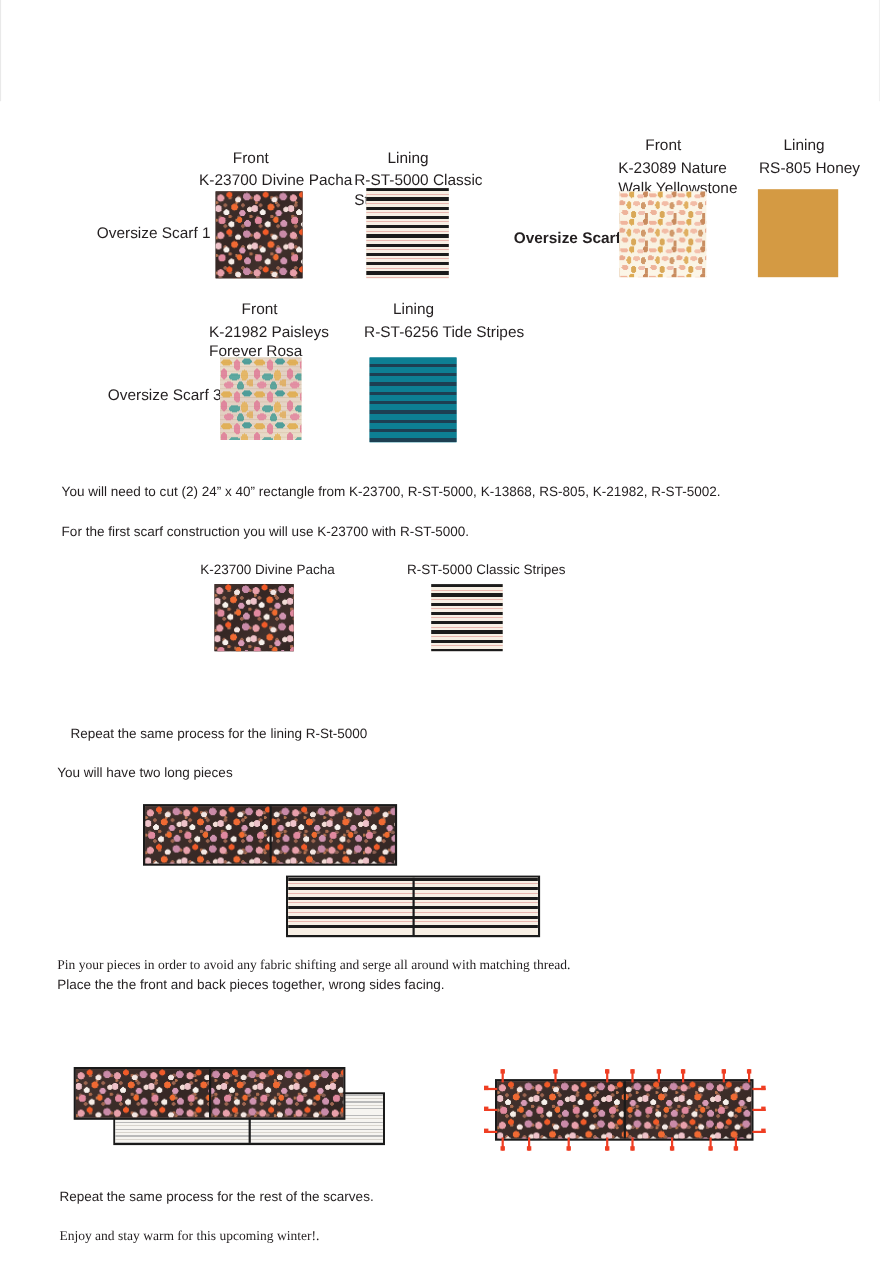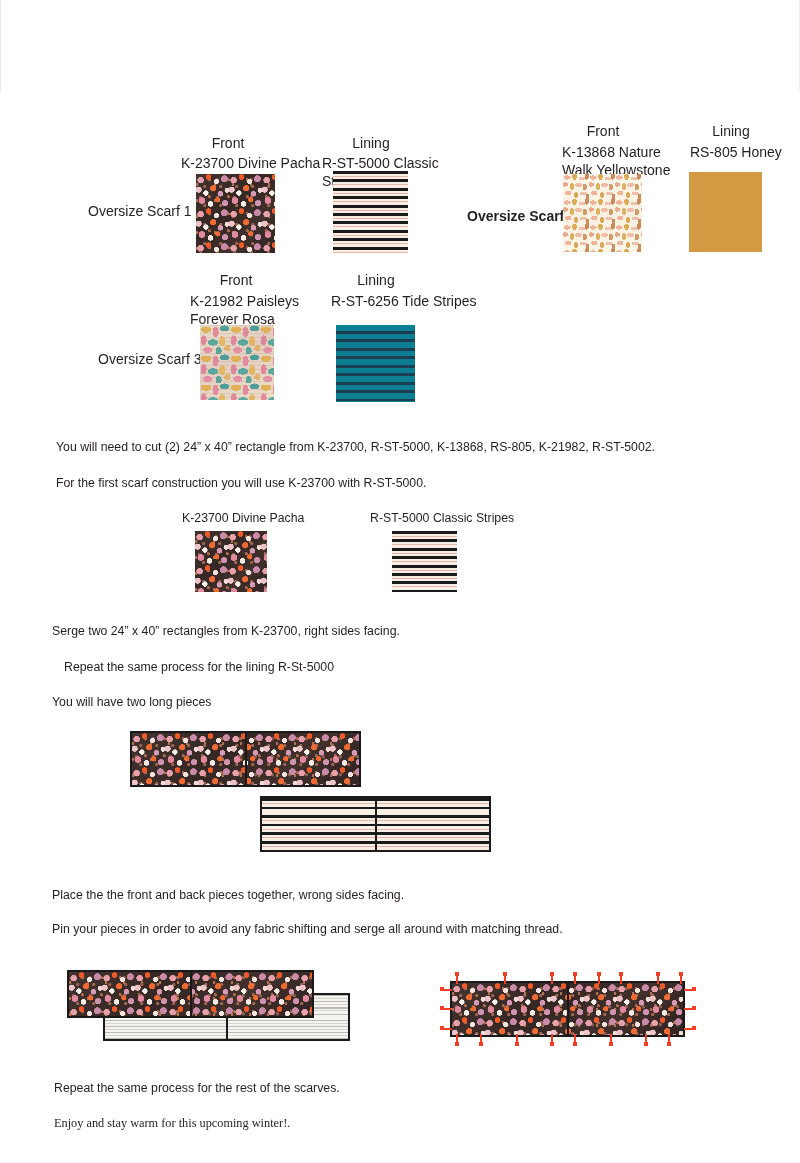--- a/index.html
+++ b/index.html
@@ -238,21 +238,21 @@
   <div class="lbl" style="left:322px; top:154px; width:160px;">R-ST-5000 Classic Stripes</div>
 
   <div class="lbl" style="left:88px; top:202px; width:110px;">Oversize Scarf 1</div>
 
   <div class="sw fab-divine" style="left:196px; top:174px; width:79px; height:79px;"></div>
   <div class="sw fab-classic" style="left:333px; top:171px; width:75px; height:82px;"></div>
 
   <div class="lbl center" style="left:558px; top:122px; width:90px;">Front</div>
   <div class="lbl center" style="left:686px; top:122px; width:90px;">Lining</div>
 
-  <div class="lbl" style="left:562px; top:143px; width:116px;">K-13868 Nature Walk Yellowstone</div>
+  <div class="lbl" style="left:562px; top:143px; width:116px;">K-23089 Nature Walk Yellowstone</div>
   <div class="lbl" style="left:690px; top:143px; width:120px;">RS-805 Honey</div>
 
   <div class="lbl" style="left:467px; top:207px; width:110px;font-weight:bold;">Oversize Scarf 2</div>
 
   <div class="sw fab-nature" style="left:563px; top:174px; width:79px; height:78px;"></div>
   <div class="sw fab-honey" style="left:689px; top:172px; width:73px; height:80px;"></div>
 
   <div class="lbl center" style="left:191px; top:271px; width:90px;">Front</div>
   <div class="lbl center" style="left:331px; top:271px; width:90px;">Lining</div>
 
@@ -266,36 +266,35 @@
 
   <div class="txt" style="left:56px; top:439px;">You will need to cut (2) 24” x 40” rectangle from K-23700, R-ST-5000, K-13868, RS-805, K-21982, R-ST-5002.</div>
   <div class="txt" style="left:56px; top:475px;">For the first scarf construction you will use K-23700 with R-ST-5000.</div>
 
   <div class="txt" style="left:182px; top:510px;">K-23700 Divine Pacha</div>
   <div class="txt" style="left:370px; top:510px;">R-ST-5000 Classic Stripes</div>
 
   <div class="sw fab-divine" style="left:195px; top:531px; width:72px; height:61px;"></div>
   <div class="sw fab-classic" style="left:392px; top:531px; width:65px; height:61px;"></div>
 
-  <div class="txt" style="left:52px; top:623px;">Serge two 24” x 40” rectangles from K-23700, right sides facing.</div>
   <div class="txt" style="left:64px; top:659px;">Repeat the same process for the lining R-St-5000</div>
   <div class="txt" style="left:52px; top:694px;">You will have two long pieces</div>
 
   <div class="piece" style="left:130px; top:731px; width:231px; height:56px;">
     <div class="fill fab-divine"></div>
     <div class="half-seam"></div>
   </div>
 
   <div class="piece" style="left:260px; top:796px; width:231px; height:56px;">
     <div class="fill fab-classic-wide"></div>
     <div class="half-seam"></div>
   </div>
 
   <div class="txt" style="left:52px; top:887px;">Place the the front and back pieces together,  wrong sides facing.</div>
-  <div class="txt" style="left:52px; top:921px;">Pin your pieces in order to avoid any fabric shifting and serge all around with matching thread.</div>
+  <div class="txt" style="left:52px; top:869px;font-family:Liberation Serif, serif;">Pin your pieces in order to avoid any fabric shifting and serge all around with matching thread.</div>
 
   <div class="piece" style="left:103px; top:993px; width:247px; height:48px;">
     <div class="fill fab-pale-stripe"></div>
     <div class="half-seam"></div>
   </div>
   <div class="piece" style="left:67px; top:970px; width:247px; height:48px;">
     <div class="fill fab-divine"></div>
     <div class="half-seam"></div>
   </div>
 

